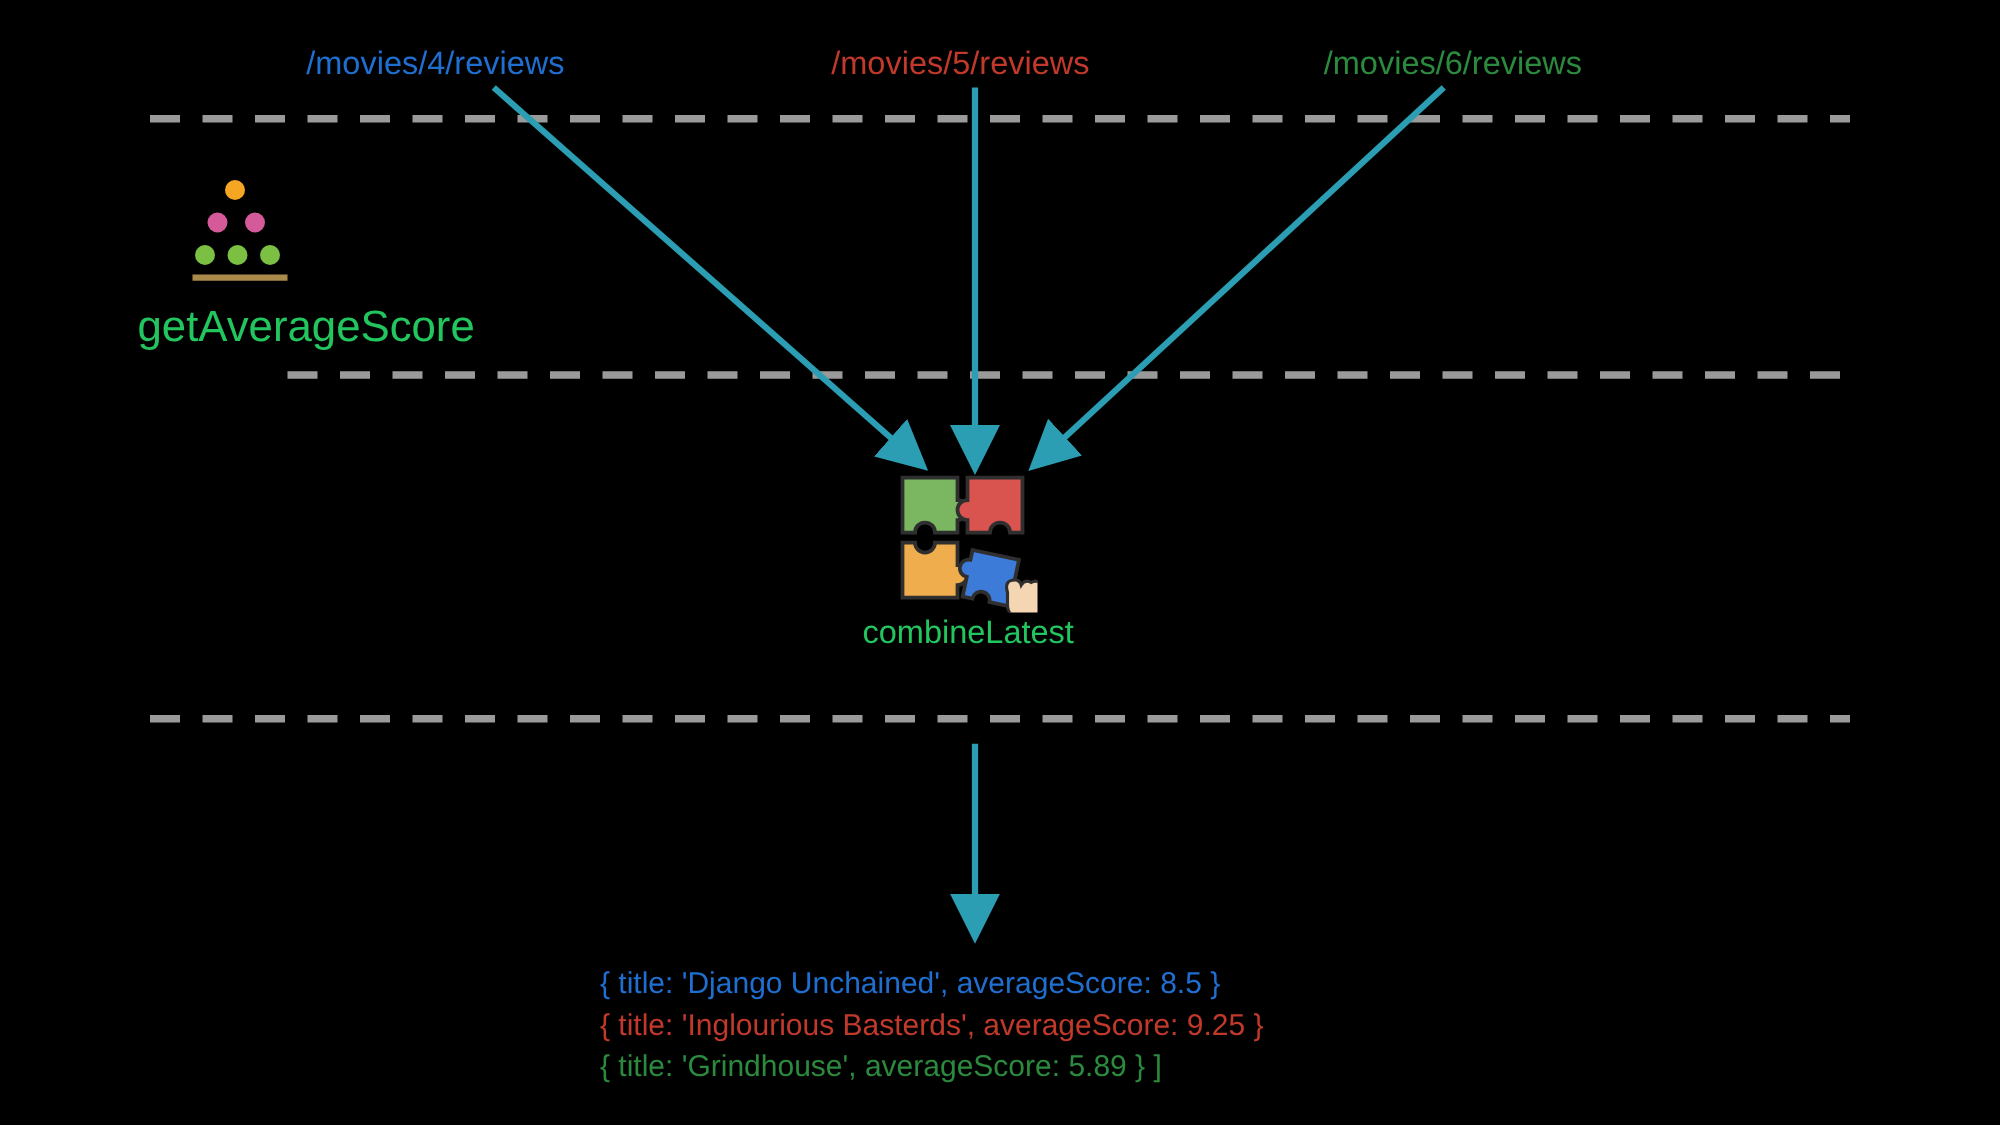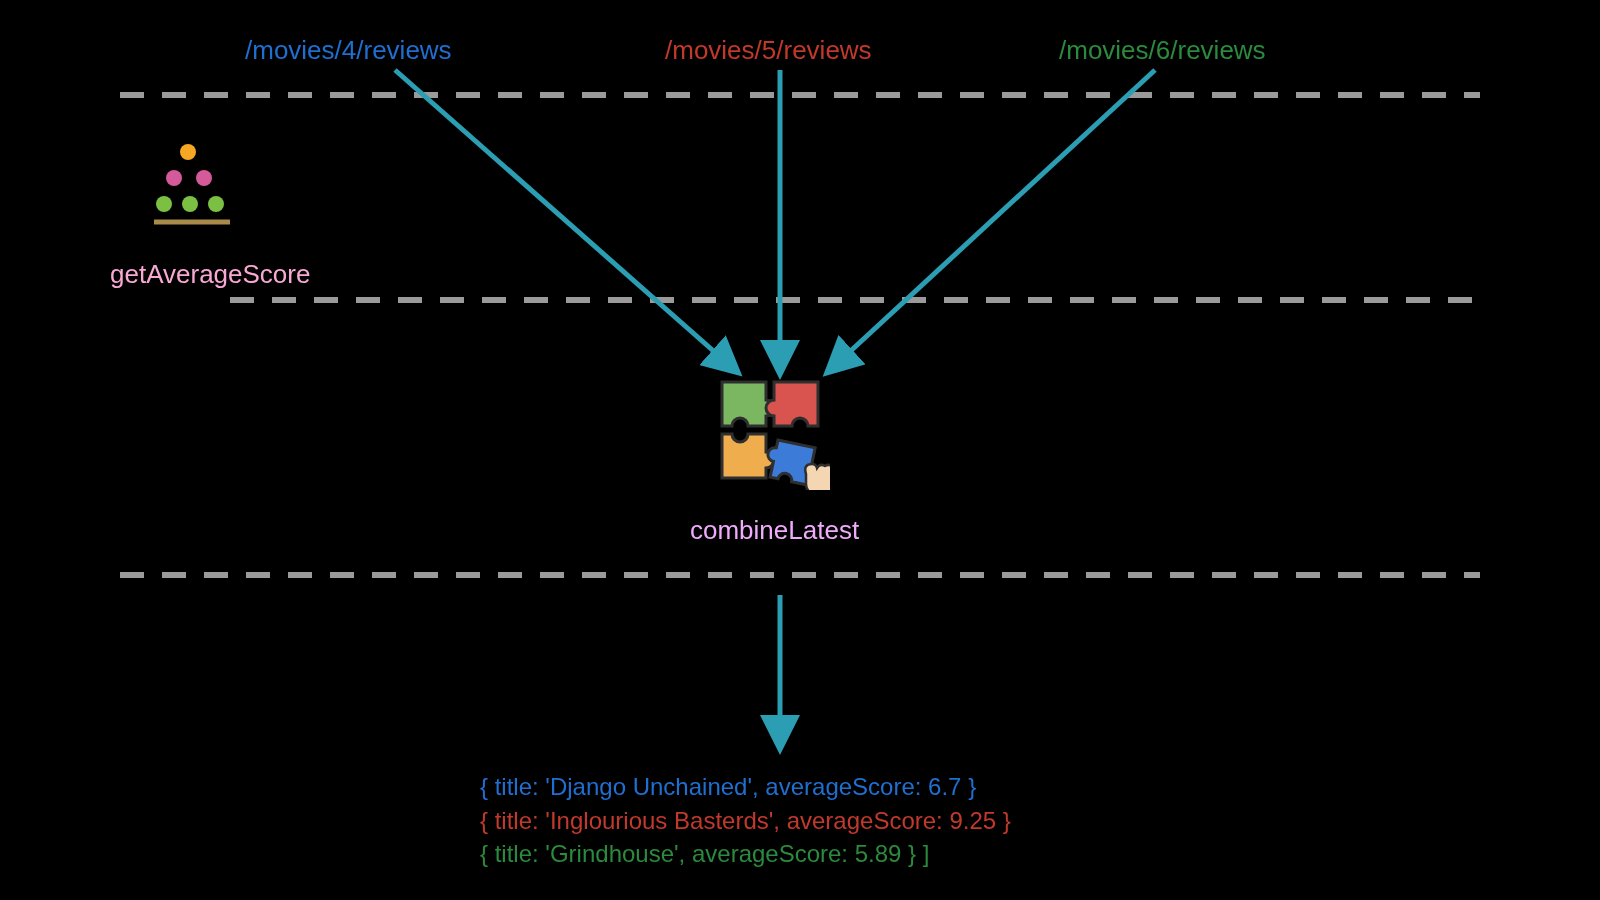--- a/index.html
+++ b/index.html
@@ -29,30 +29,30 @@
     font-weight: 500;
     white-space: nowrap;
   }
   .blue  { color: #1f6fd1; }
   .red   { color: #c0392b; text-align: center; }
   .green { color: #2b8a3e; }
 
   .avg-score-label {
     position: absolute;
     left: 110px;
-    top: 259px;
-    font-size: 26px;
-    color: #f9a8d4;
+    top: 242px;
+    font-size: 35px;
+    color: #22c55e;
   }
   .combine-label {
     position: absolute;
     left: 690px;
-    top: 515px;
+    top: 490px;
     font-size: 26px;
-    color: #f0abfc;
+    color: #22c55e;
   }
   .output {
     position: absolute;
     left: 480px;
     top: 770px;
     font-size: 24px;
     line-height: 1.4;
   }
   .output div { white-space: nowrap; }
 
@@ -129,18 +129,18 @@
 
 <div class="endpoint blue" style="left:245px; top:35px;">/movies/4/reviews</div>
 <div class="endpoint red" style="left:665px; top:35px;">/movies/5/reviews</div>
 <div class="endpoint green" style="left:1045px; top:35px;margin-left:14px;">/movies/6/reviews</div>
 
 <div class="avg-score-label">getAverageScore</div>
 
 <div class="combine-label">combineLatest</div>
 
 <div class="output">
-  <div class="blue">{ title: 'Django Unchained', averageScore: 6.7 }</div>
+  <div class="blue">{ title: 'Django Unchained', averageScore: 8.5 }</div>
   <div class="red">{ title: 'Inglourious Basterds', averageScore: 9.25 }</div>
   <div class="green">{ title: 'Grindhouse', averageScore: 5.89 } ]</div>
 </div>
 
 </div>
 
 </body></html>

